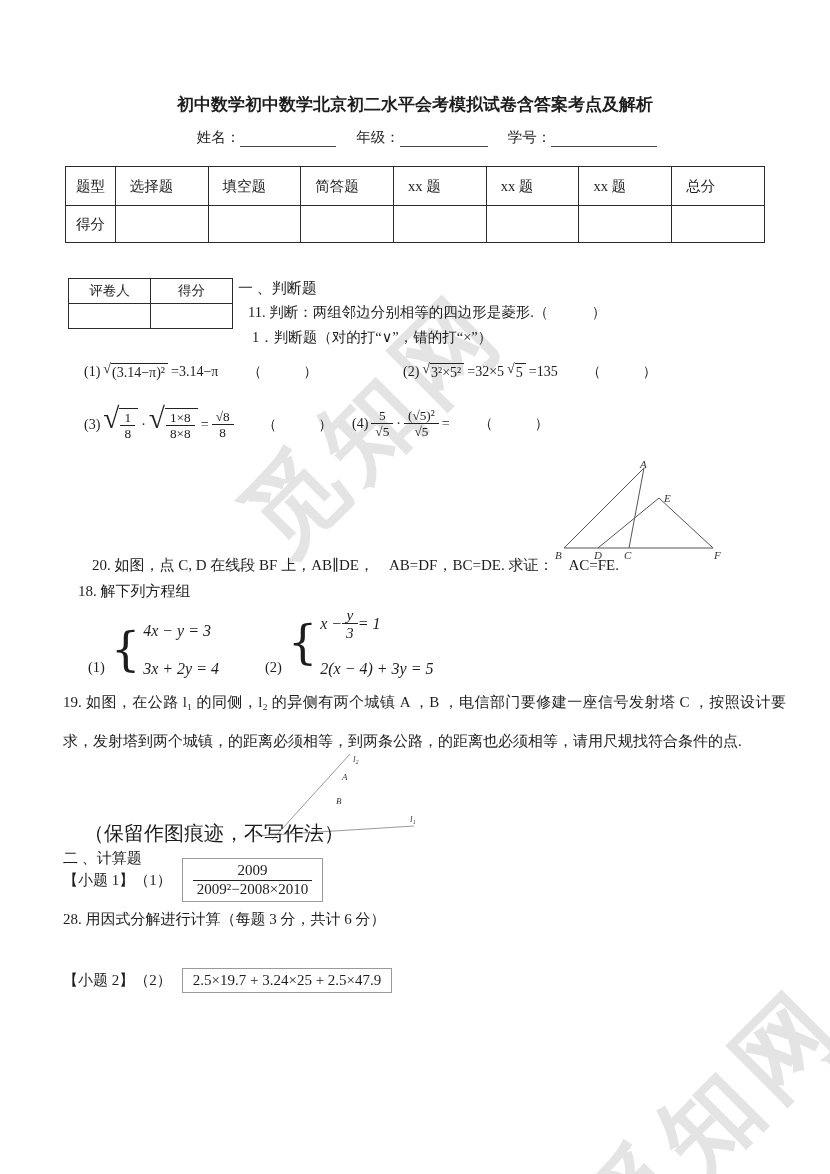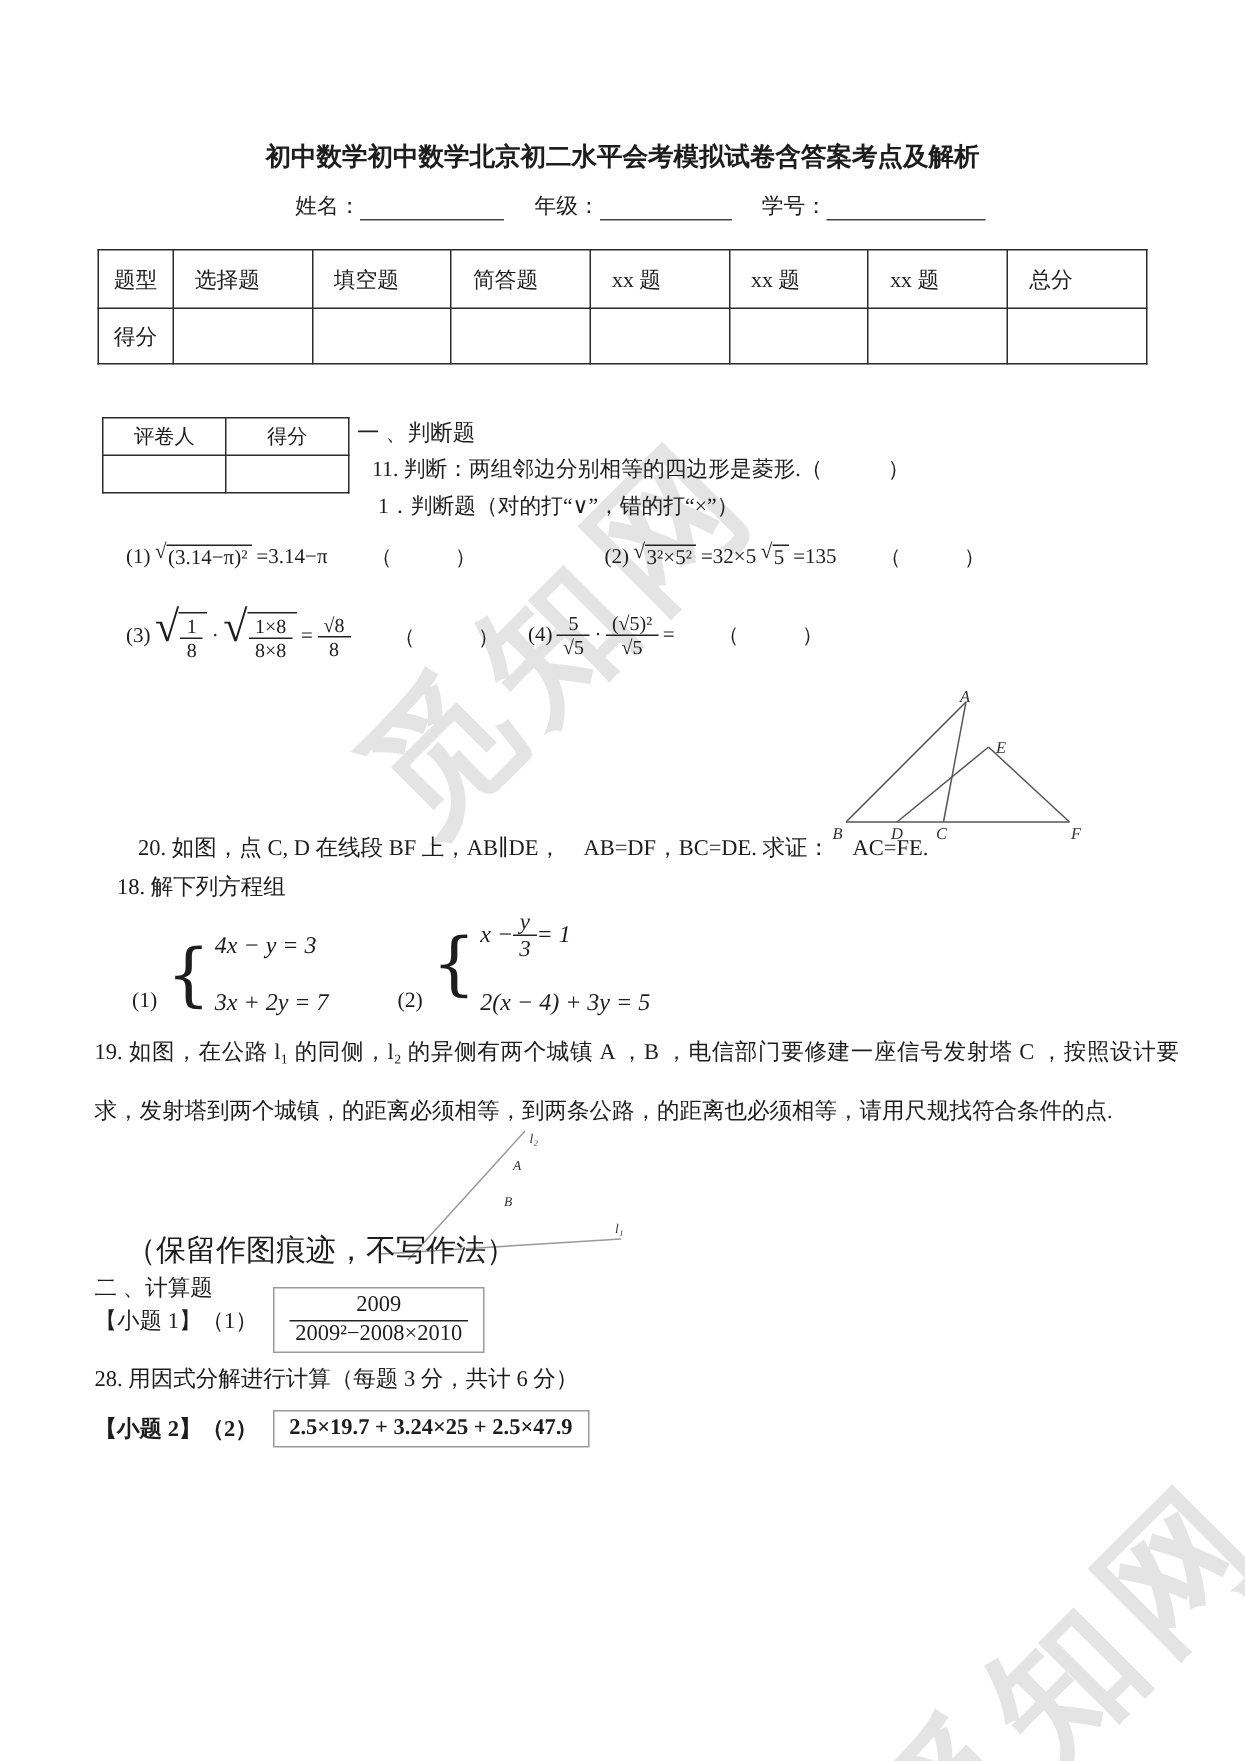--- a/index.html
+++ b/index.html
@@ -220,21 +220,21 @@
 
   <div class="abs txt15" style="top:556px; left:92px;text-align:right;">20. 如图，点 C, D 在线段 BF 上，AB∥DE，　AB=DF，BC=DE. 求证：　AC=FE.</div>
   <div class="abs txt15" style="top:582px; left:78px;">18. 解下列方程组</div>
 
   <div class="abs sys-row" style="top:606px; left:88px;">
     <span class="sys-label">(1)</span>
     <span class="sys">
       <span class="brace">{</span>
       <span class="eqs">
         <span>4x − y = 3</span>
-        <span>3x + 2y = 7</span>
+        <span>3x + 2y = 4</span>
       </span>
     </span>
     <span class="sys-label">(2)</span>
     <span class="sys">
       <span class="brace">{</span>
       <span class="eqs">
         <span class="eqline">
           <span>x −</span>
           <span class="frac">
             <span class="fn">y</span>
@@ -266,18 +266,18 @@
   <div class="abs calc-row" style="top:854px; left:63px; height:52px;">
     <span class="txt15">【小题 1】（1）</span>
     <span class="fbox">
       <span class="frac">
         <span class="fn">2009</span>
         <span class="fd">2009²−2008×2010</span>
       </span>
     </span>
   </div>
 
-  <div class="abs calc-row" style="top:940px; left:63px;font-weight:bold;">
+  <div class="abs calc-row" style="top:968px; left:63px;">
     <span class="txt15">【小题 2】（2）</span>
     <span class="fbox">2.5×19.7 + 3.24×25 + 2.5×47.9</span>
   </div>
 
 </div>
 
 </body></html>

